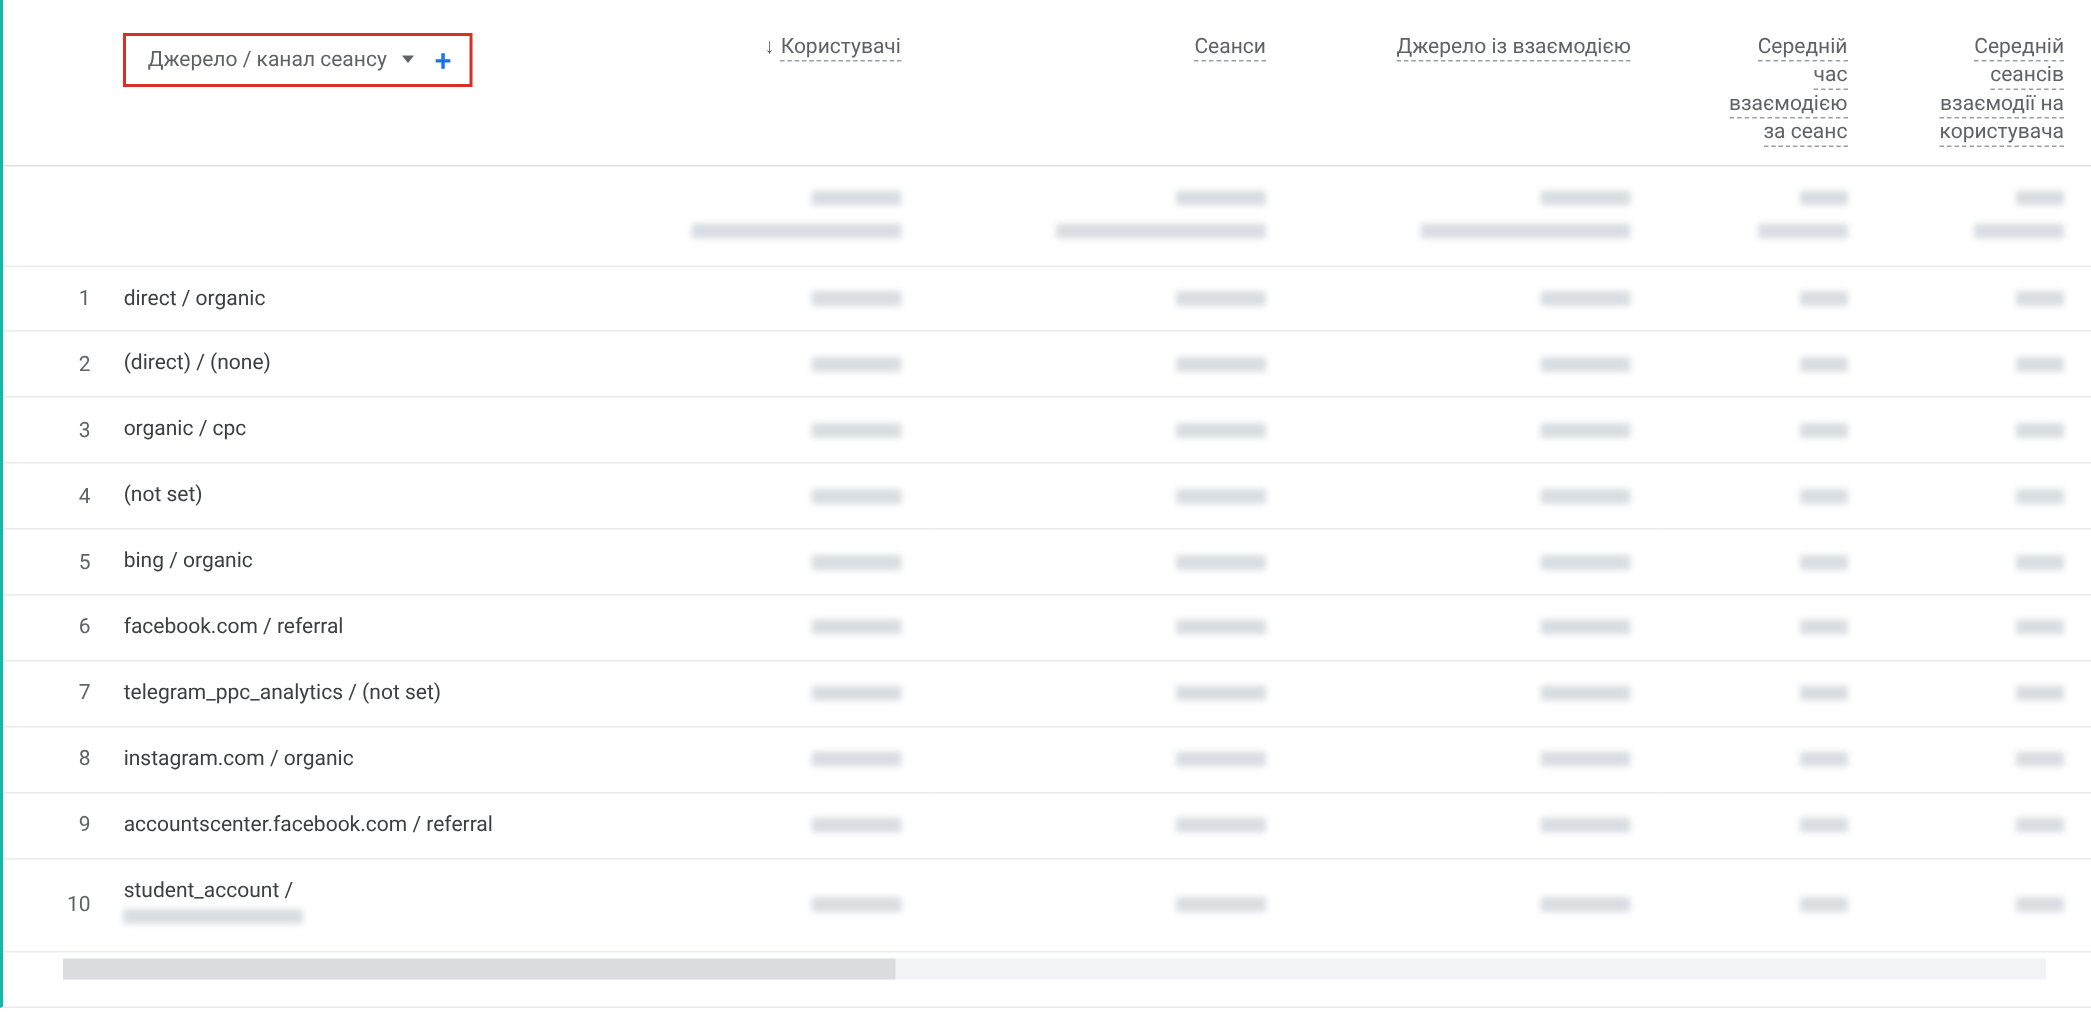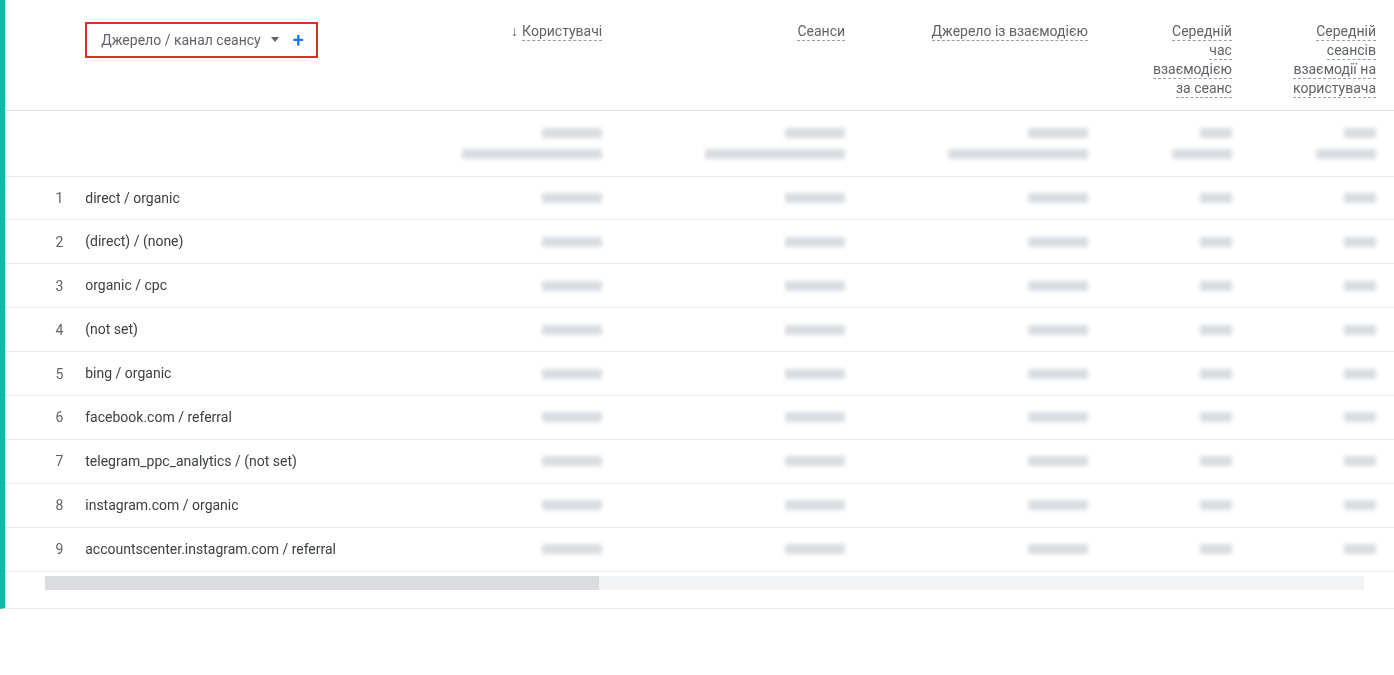--- a/index.html
+++ b/index.html
@@ -127,21 +127,21 @@
   }
   .hscroll-thumb {
     position: absolute;
     left: 0; top: 0; bottom: 0;
     width: 42%;
     background: #dadce0;
   }
 
   
   .page-frame {
-    border-left: 5px solid #14b8a6;
+    border-left: 2px solid #14b8a6;
     border-bottom: 1px solid #e8eaed;
     padding-bottom: 6px;
   }
 </style>
 </head>
 <body>
 
 <div class="page-frame">
 <div class="table-wrap">
   <table>
@@ -347,21 +347,40 @@
             </td>
             <td class="metric">
               <span class="blur sm"></span>
             </td>
             <td class="metric">
               <span class="blur sm"></span>
             </td>
           </tr>
           <tr class="data-row">
             <td class="col-num">9</td>
-            <td class="col-dim"><span class="dim-text">accountscenter.instagram.com / referral</span></td>
+            <td class="col-dim"><span class="dim-text">accountscenter.facebook.com / referral</span></td>
+            <td class="metric">
+              <span class="blur md"></span>
+            </td>
+            <td class="metric">
+              <span class="blur md"></span>
+            </td>
+            <td class="metric">
+              <span class="blur md"></span>
+            </td>
+            <td class="metric">
+              <span class="blur sm"></span>
+            </td>
+            <td class="metric">
+              <span class="blur sm"></span>
+            </td>
+          </tr>
+          <tr class="data-row">
+            <td class="col-num">10</td>
+            <td class="col-dim"><span class="dim-text">student_account / </span><br><span class="blur lg" style="width: 120px;"></span></td>
             <td class="metric">
               <span class="blur md"></span>
             </td>
             <td class="metric">
               <span class="blur md"></span>
             </td>
             <td class="metric">
               <span class="blur md"></span>
             </td>
             <td class="metric">

